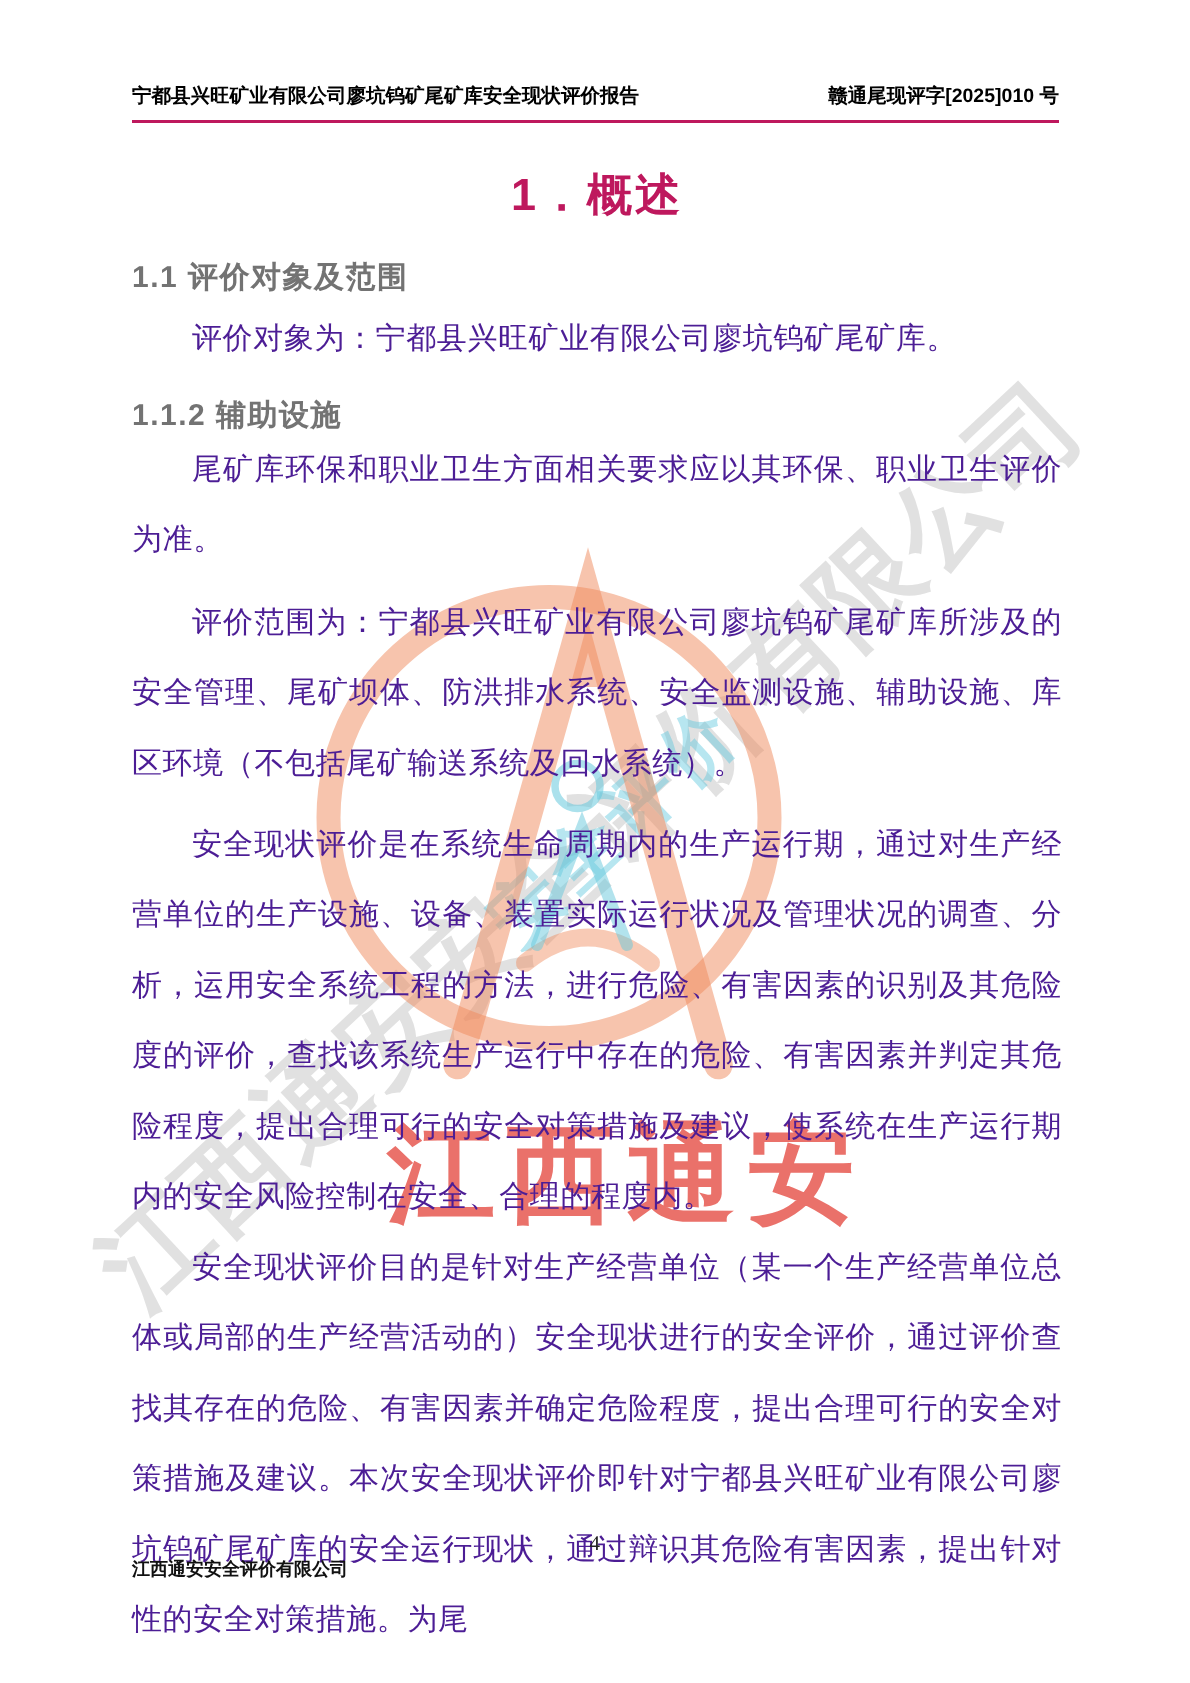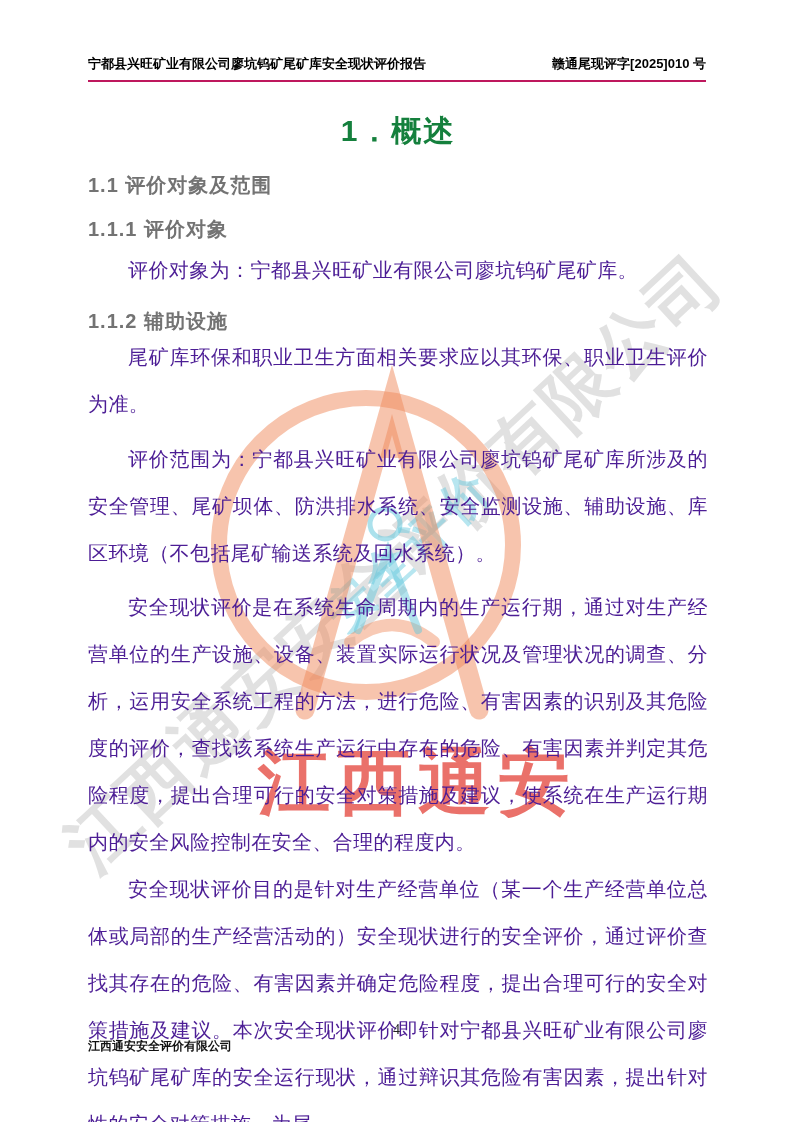--- a/index.html
+++ b/index.html
@@ -34,21 +34,21 @@
     font-weight:bold;font-size:13px;color:#000;
     white-space:nowrap;
   }
   
   .content{position:absolute;left:88px;top:0;width:620px;z-index:2;}
   .doc-title{
     margin:112px 0 0 0;
     text-align:center;
     font-family:"Liberation Sans", sans-serif;
     font-weight:bold;font-size:30px;line-height:38px;
-    letter-spacing:2px;color:#15803d;
+    letter-spacing:2px;color:#be185d;
   }
   .h2,.h3{
     font-family:"Liberation Sans", sans-serif;
     font-weight:bold;font-size:20px;line-height:26px;color:#737373;
     letter-spacing:1px;
   }
   .h2.b0{margin-top:22px;}
   .h3.b1{margin-top:18px;}
   .p.b2{margin-top:5px;}
   .h3.b3{margin-top:14px;}
@@ -101,21 +101,20 @@
 
   <div class="header">
     <span>宁都县兴旺矿业有限公司廖坑钨矿尾矿库安全现状评价报告</span>
     <span>赣通尾现评字[2025]010 号</span>
   </div>
 
   <div class="content">
     <h1 class="doc-title">1．概述</h1>
 
     <div class="h2 b0">1.1 评价对象及范围</div>
-    <div class="h3 b1">1.1.1 评价对象</div>
     <div class="p b2">评价对象为：宁都县兴旺矿业有限公司廖坑钨矿尾矿库。</div>
     <div class="h3 b3">1.1.2 辅助设施</div>
     <div class="p b5">尾矿库环保和职业卫生方面相关要求应以其环保、职业卫生评价为准。</div>
     <div class="p b4">评价范围为：宁都县兴旺矿业有限公司廖坑钨矿尾矿库所涉及的安全管理、尾矿坝体、防洪排水系统、安全监测设施、辅助设施、库区环境（不包括尾矿输送系统及回水系统）。</div>
     <div class="p b7">安全现状评价是在系统生命周期内的生产运行期，通过对生产经营单位的生产设施、设备、装置实际运行状况及管理状况的调查、分析，运用安全系统工程的方法，进行危险、有害因素的识别及其危险度的评价，查找该系统生产运行中存在的危险、有害因素并判定其危险程度，提出合理可行的安全对策措施及建议，使系统在生产运行期内的安全风险控制在安全、合理的程度内。</div>
     <div class="p b8">安全现状评价目的是针对生产经营单位（某一个生产经营单位总体或局部的生产经营活动的）安全现状进行的安全评价，通过评价查找其存在的危险、有害因素并确定危险程度，提出合理可行的安全对策措施及建议。本次安全现状评价即针对宁都县兴旺矿业有限公司廖坑钨矿尾矿库的安全运行现状，通过辩识其危险有害因素，提出针对性的安全对策措施。为尾</div>
   </div>
 
   <div class="page-number">4</div>
   <div class="footer-company">江西通安安全评价有限公司</div>

